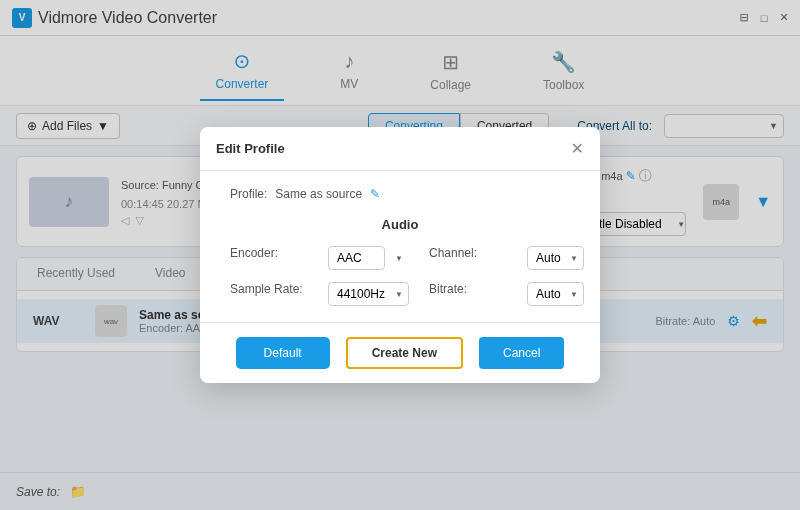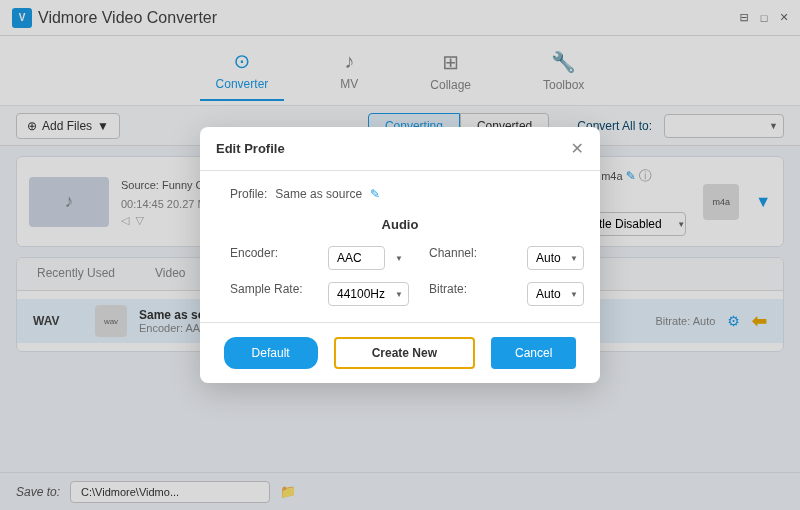--- a/index.html
+++ b/index.html
@@ -421,28 +421,28 @@
     .modal-footer {
       display: flex;
       justify-content: center;
       gap: 16px;
       padding: 14px 20px;
       border-top: 1px solid #e0e0e0;
     }
     .btn-default {
       padding: 7px 28px;
       border: none;
-      border-radius: 12px;
+      border-radius: 5px;
       background: #1a9be6;
       color: white;
       font-size: 12px;
       cursor: pointer;
     }
     .btn-create {
-      padding: 7px 36px;
+      padding: 7px 24px;
       border: 2px solid #e6a800;
       border-radius: 4px;
       background: white;
       color: #333;
       font-size: 12px;
       cursor: pointer;
       font-weight: 600;
     }
     .btn-cancel {
       padding: 7px 24px;
@@ -690,15 +690,14 @@
     <div class="modal-footer">
       <button class="btn-default">Default</button>
       <button class="btn-create">Create New</button>
       <button class="btn-cancel">Cancel</button>
     </div>
   </div>
 </div>
 
 <div class="bottom-bar">
   <span class="save-to-label">Save to:</span>
-  <input class="save-path" type="text" value="C:\Vidmore\Vidmo..." style="">
   <span style="color:#1a9be6;cursor:pointer;font-size:13px;">📁</span>
 </div>
 
 </body></html>

